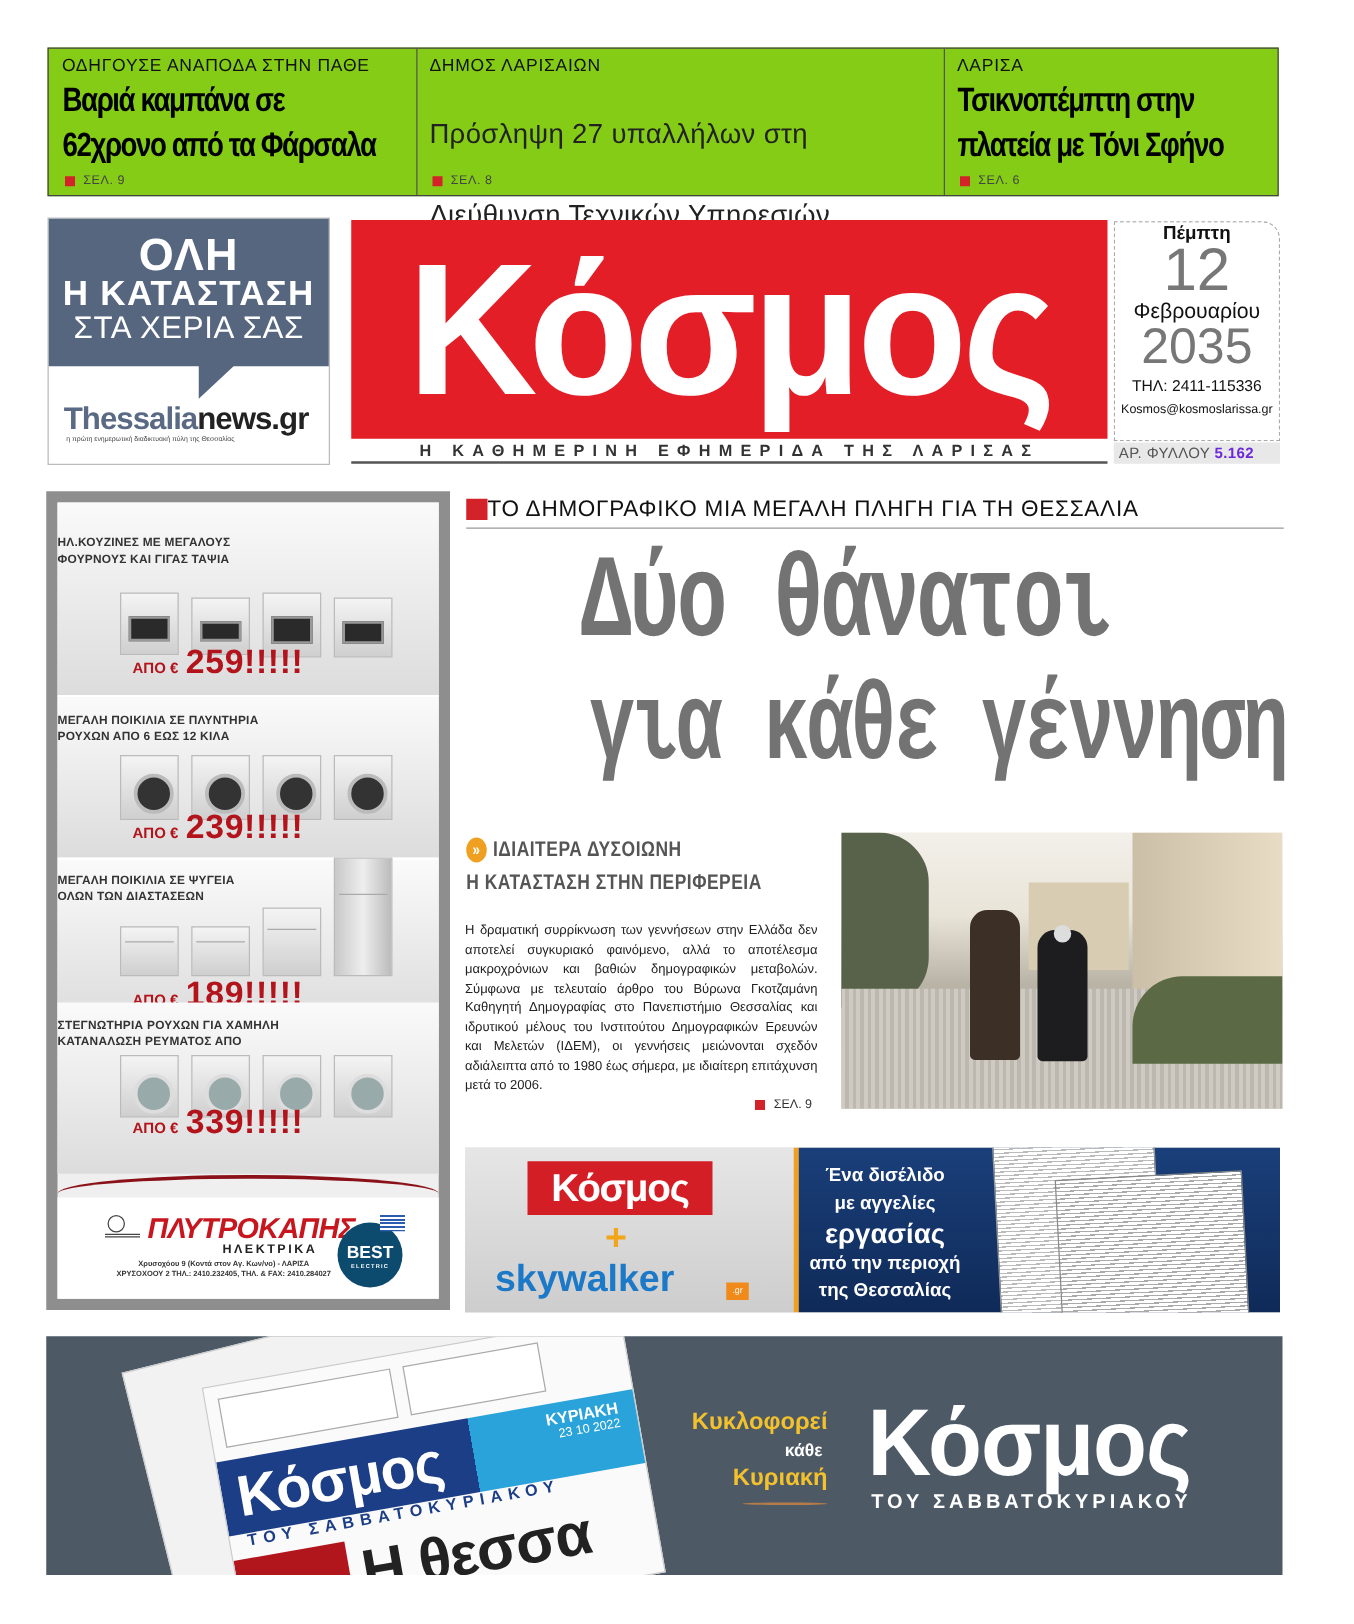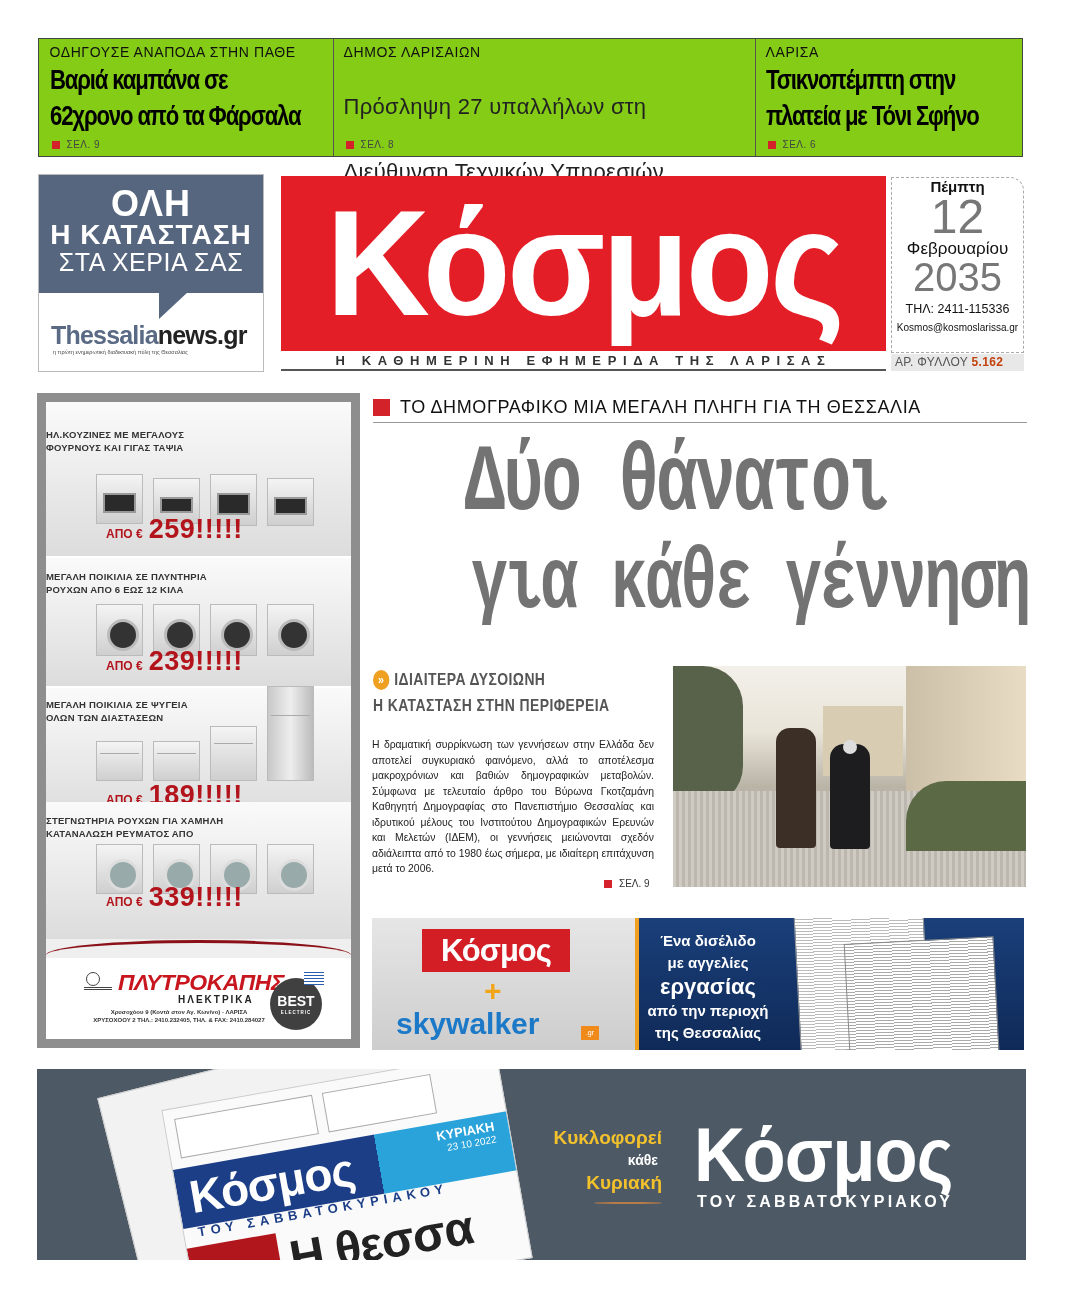--- a/index.html
+++ b/index.html
@@ -37,21 +37,21 @@
 
   
   .datebox { left: 891px; top: 177px; width: 133px; height: 176px; border: 1px dashed #aaa; border-radius: 0 14px 0 0; text-align: center; background: #fff; }
   .datebox .day { font-weight: 700; font-size: 15px; line-height: 17px; margin-top: 0px; }
   .datebox .num { font-size: 48px; line-height: 44px; color: #777; }
   .datebox .month { font-size: 17px; line-height: 19px; color: #111; }
   .datebox .year { font-size: 40px; line-height: 38px; color: #777; }
   .datebox .tel { font-size: 12.5px; margin-top: 6px; color: #111; }
   .datebox .email { font-size: 10px; margin-top: 6px; color: #111; }
   .issue { left: 891px; top: 354px; width: 133px; height: 17px; background: #e8e8e8; font-size: 12px; line-height: 17px; padding-left: 4px; color: #555; letter-spacing: 0.3px; }
-  .issue b { color: #c2410c; }
+  .issue b { color: #6d28d9; }
 
   
   .appliance-ad { left: 37px; top: 393px; width: 323px; height: 655px; background: #8e8e8e; padding: 9px 9px 9px 9px; }
   .appliance-inner { position: relative; width: 305px; height: 637px; background: #efefef; }
   .ad-section { position: absolute; left: 0; width: 305px; background: linear-gradient(#fafafa, #dcdcdc); border-bottom: 2px solid #fff; }
   .ad-section .head { position: absolute; top: 26px; left: 0; width: 100%; text-align: left; font-weight: 700; font-size: 9.5px; line-height: 13px; color: #333; letter-spacing: 0.2px; }
   .ad-section .products { position: absolute; left: 50px; display: flex; gap: 10px; }
   .product { width: 47px; border: 1px solid #bbb; background: linear-gradient(#f4f4f4, #cfcfcf); position: relative; }
   .product.oven::after { content: ""; position: absolute; left: 6px; right: 6px; top: 18px; bottom: 10px; background: #2a2a2a; border: 2px solid #999; }
   .product.washer::after { content: ""; position: absolute; left: 10px; top: 14px; width: 26px; height: 26px; border-radius: 50%; background: #333; border: 3px solid #bbb; }
@@ -60,26 +60,26 @@
   .price { position: absolute; left: 60px; display: flex; align-items: baseline; gap: 6px; color: #b3141c; font-weight: 700; }
   .price .from { font-size: 12px; }
   .price .amt { font-size: 27px; letter-spacing: 0.5px; }
   .ad-footer { position: absolute; left: 0; top: 556px; width: 305px; height: 81px; background: #fff; }
   .ad-footer .arc { position: absolute; left: 0; top: -18px; width: 305px; height: 30px; border-top: 3px solid #8b1118; border-radius: 50% 50% 0 0; }
   .store-name { position: absolute; left: 72px; top: 11px; font-weight: 700; font-style: italic; font-size: 23px; color: #c8161e; letter-spacing: -0.5px; }
   .store-sub { position: absolute; left: 132px; top: 36px; font-weight: 700; font-size: 10px; letter-spacing: 2px; color: #222; }
   .store-addr { position: absolute; left: 33px; top: 50px; font-size: 6px; font-weight: 700; color: #333; line-height: 8px; text-align: center; width: 200px; }
   .store-icon { position: absolute; left: 38px; top: 14px; width: 28px; height: 18px; border-bottom: 3px double #444; }
   .store-icon::before { content: ""; position: absolute; left: 2px; top: 0; width: 12px; height: 12px; border: 1.5px solid #444; border-radius: 50%; }
-  .best-badge { position: absolute; left: 224px; top: 20px; width: 52px; height: 52px; border-radius: 50%; background: #404040; color: #fff; font-weight: 700; font-size: 14px; text-align: center; line-height: 46px; }
+  .best-badge { position: absolute; left: 224px; top: 20px; width: 52px; height: 52px; border-radius: 50%; background: #0c4a6e; color: #fff; font-weight: 700; font-size: 14px; text-align: center; line-height: 46px; }
   .best-badge small { position: absolute; left: 0; right: 0; top: 32px; font-size: 4.5px; line-height: 6px; letter-spacing: 1px; }
   .flag { position: absolute; left: 258px; top: 14px; width: 20px; height: 13px; background: repeating-linear-gradient(#2a5db0 0 1.5px, #fff 1.5px 3px); }
 
   
-  .kicker-main { left: 373px; top: 393px; width: 654px; height: 30px; border-bottom: 1px solid #999; display: flex; align-items: center; gap: 10px; }
+  .kicker-main { left: 373px; top: 393px; width: 654px; height: 30px; border-bottom: 1px solid #999; display: flex; align-items: center; gap: 0; }
   .kicker-main .sq { width: 17px; height: 17px; background: #d3222a; }
   .kicker-main span.txt { font-size: 18px; letter-spacing: 0.6px; color: #111; }
   .headline { left: 373px; top: 432px; width: 654px; font-weight: 700; color: #737373; font-family: Liberation Mono, monospace; }
   .headline .h1 { font-size: 94px; line-height: 104px; letter-spacing: -3px; transform: scaleX(0.72); transform-origin: center; white-space: nowrap; }
   .headline .h2 { font-size: 88px; line-height: 96px; letter-spacing: -3px; transform: scaleX(0.7); transform-origin: center; white-space: nowrap; }
 
   .subhead { left: 373px; top: 667px; width: 290px; }
   .subhead .row { display: flex; align-items: center; gap: 6px; font-weight: 700; font-size: 17px; line-height: 26px; color: #555; transform: scaleX(0.82); transform-origin: left center; white-space: nowrap; letter-spacing: 0.5px; }
   .arrow-icon { display: inline-block; width: 20px; height: 20px; border-radius: 50%; background: #f0a020; color: #fff; font-size: 13px; line-height: 20px; text-align: center; font-weight: 700; }
   .body-text { left: 372px; top: 737px; width: 282px; font-size: 10.4px; line-height: 15.5px; text-align: justify; color: #222; }

